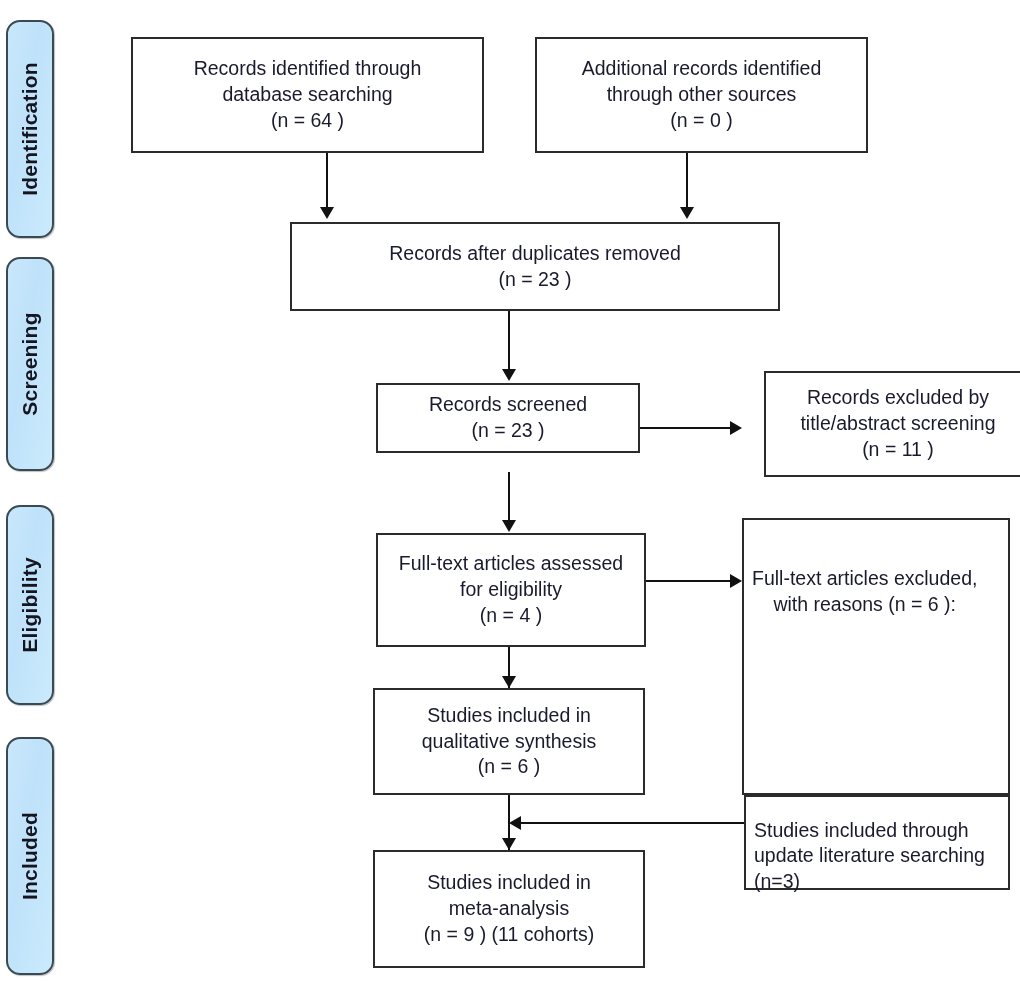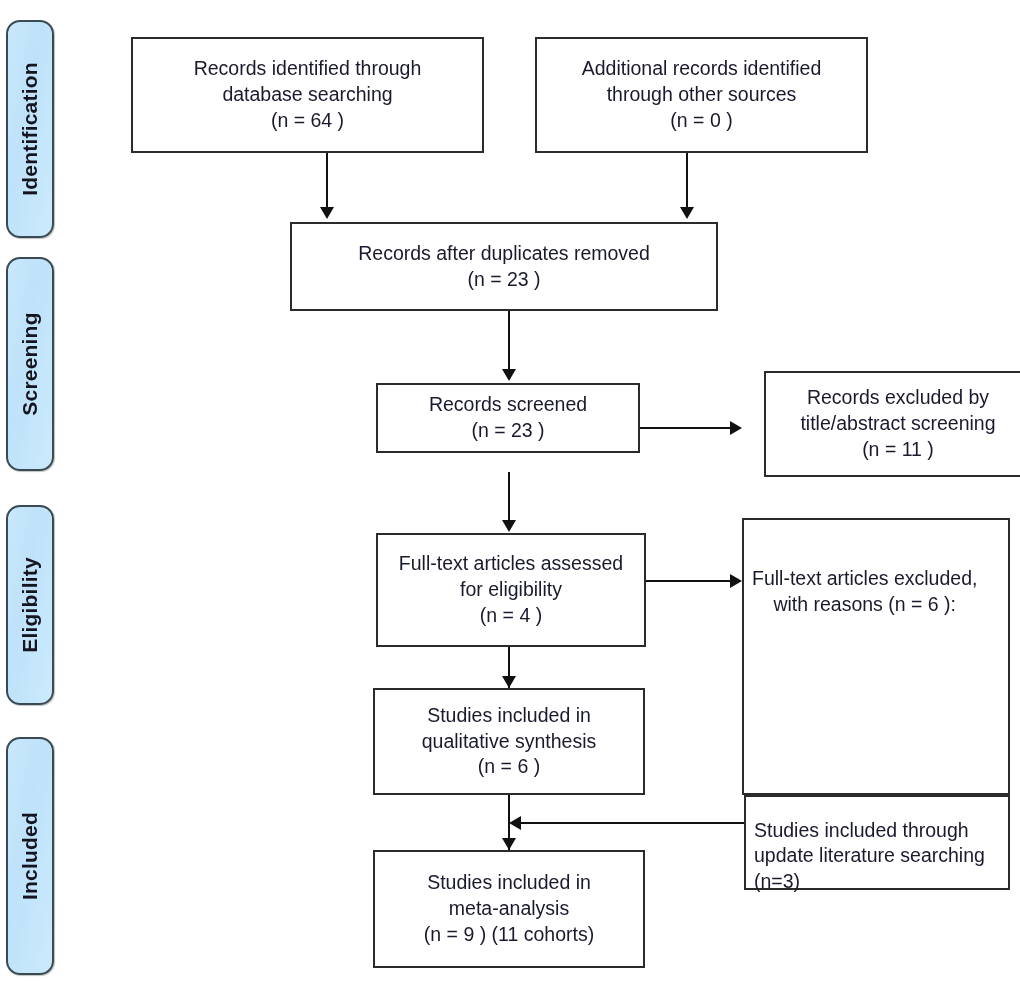--- a/index.html
+++ b/index.html
@@ -136,21 +136,21 @@
 through other sources
 (n = 0  )</span>
   </div>
 
   <div class="vline" style="left:326px; top:153px; height:56px;"></div>
   <div class="arrow-down" style="left:320px; top:207px;"></div>
 
   <div class="vline" style="left:686px; top:153px; height:56px;"></div>
   <div class="arrow-down" style="left:680px; top:207px;"></div>
 
-  <div class="flow-box" style="left:290px; top:222px; width:428px; height:89px;">
+  <div class="flow-box" style="left:290px; top:222px; width:490px; height:89px;">
     <span class="box-text">Records after duplicates removed
 (n =  23 )</span>
   </div>
 
   <div class="vline" style="left:508px; top:311px; height:60px;"></div>
   <div class="arrow-down" style="left:502px; top:369px;"></div>
 
   <div class="flow-box" style="left:376px; top:383px; width:264px; height:70px;">
     <span class="box-text">Records screened
 (n =  23 )</span>

